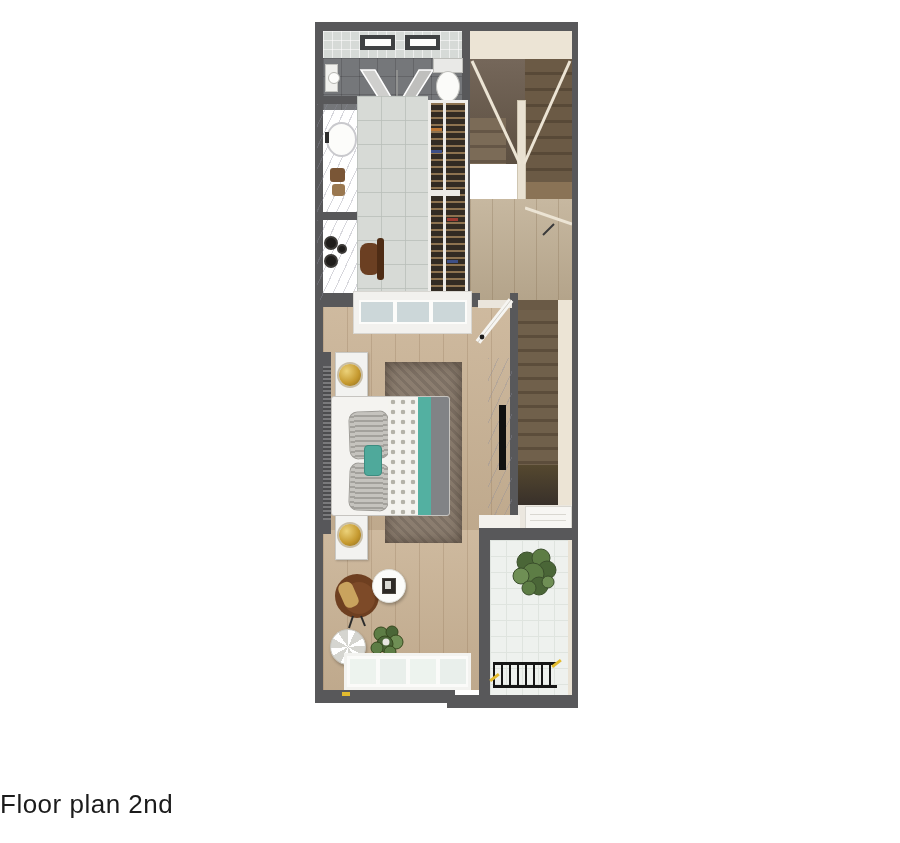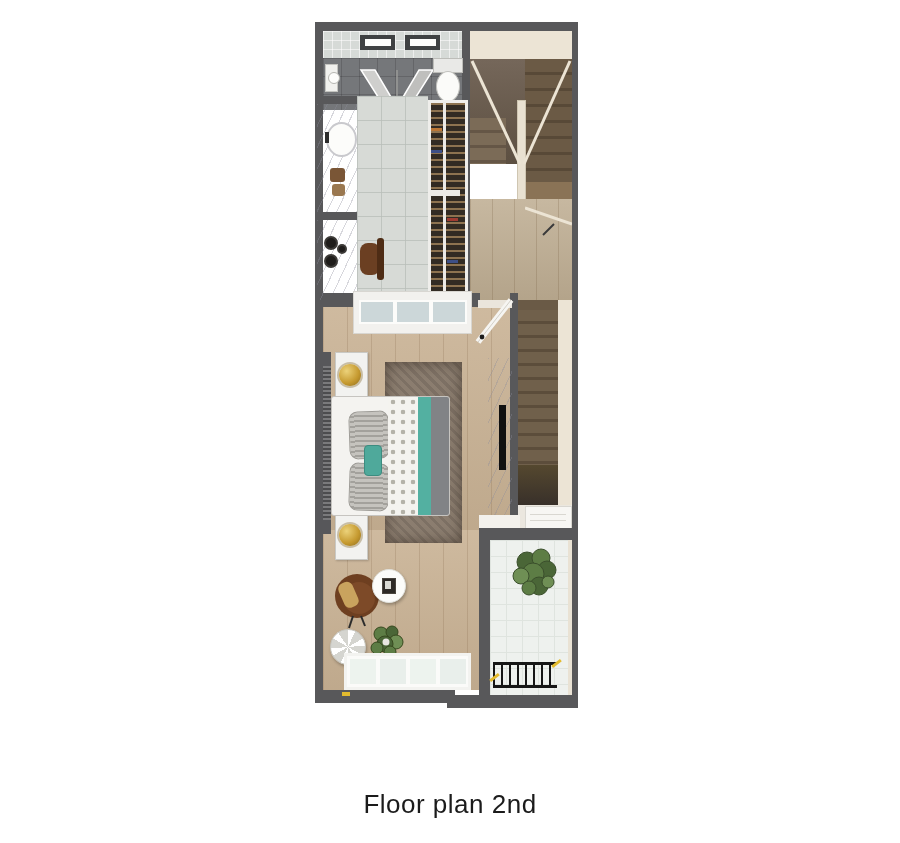--- a/index.html
+++ b/index.html
@@ -149,21 +149,21 @@
   
   .side-table{left:57px;top:547px;width:32px;height:32px;border-radius:50%;background:#fcfcfa;
     border:1px solid #e0e0da;box-shadow:1px 2px 3px rgba(0,0,0,.25);}
   .frame{left:67px;top:556px;width:12px;height:14px;background:#2e2a26;border:1px solid #4a453e;}
   .frame i{position:absolute;left:2px;top:2px;width:6px;height:8px;background:#d9d9d3;display:block;}
   .pouf{left:15px;top:607px;width:34px;height:34px;border-radius:50%;border:1px solid #c6c6c0;
     background:repeating-conic-gradient(#ffffff 0 25deg,#d5d5d0 25deg 60deg);box-shadow:1px 2px 3px rgba(0,0,0,.25);}
   .svg-abs{position:absolute;}
 
   
-  .caption{position:absolute;left:0;top:789px;width:900px;text-align:center;
+  .caption{position:absolute;left:0;top:789px;width:900px;text-align:left;
     font-size:26px;color:var(--caption);letter-spacing:.5px;}
 </style>
 </head>
 <body>
 
 <div class="stage">
   <div class="plan">
 
     <div class="abs wall w-top"></div>
     <div class="abs wall w-left"></div>

